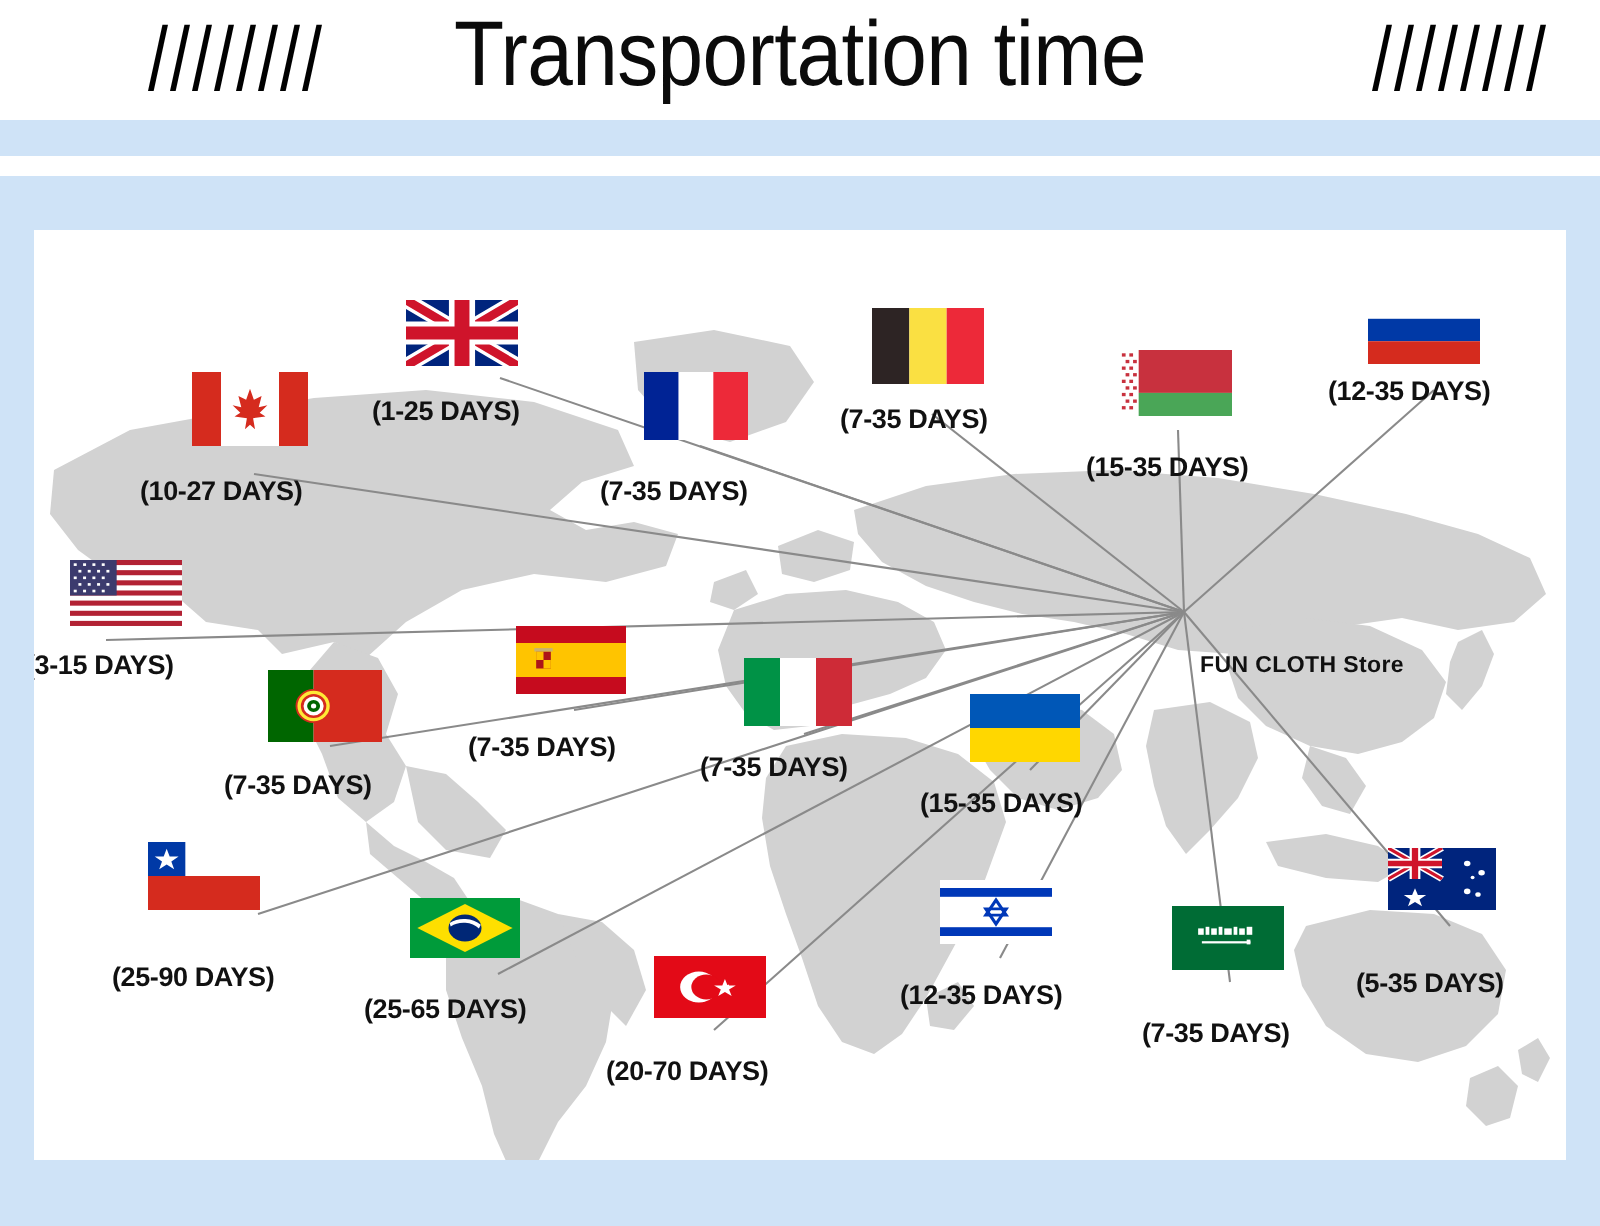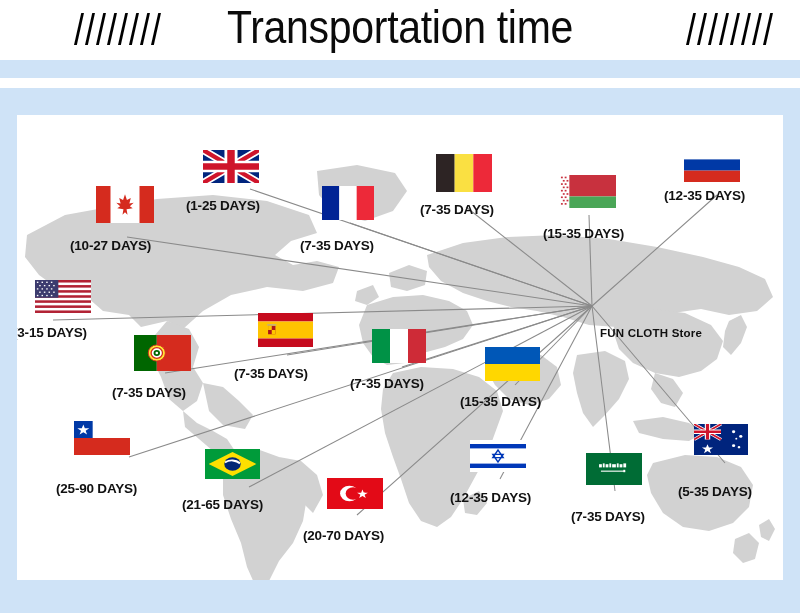--- a/index.html
+++ b/index.html
@@ -344,21 +344,21 @@
           </div>
           <div class="lbl" style="left: 39px; top: 366px;">(25-90 DAYS)</div>
           <div class="flag" style="left: 188px; top: 334px; width: 55px; height: 30px;">
             <svg viewBox="0 0 60 40" preserveAspectRatio="none">
     <rect width="60" height="40" fill="#009b3a"></rect>
     <path d="M30,4 L56,20 L30,36 L4,20 Z" fill="#fedf00"></path>
     <circle cx="30" cy="20" r="9" fill="#002776"></circle>
     <path d="M21.6,16.6 A13,13 0 0 1 38.6,17.8 L37.6,20.4 A11,11 0 0 0 22.2,19 Z" fill="#fff"></path>
             </svg>
           </div>
-          <div class="lbl" style="left: 165px; top: 382px;">(21-65 DAYS)</div>
+          <div class="lbl" style="left: 165px; top: 382px;">(25-65 DAYS)</div>
           <div class="flag" style="left: 310px; top: 363px; width: 56px; height: 31px;">
             <svg viewBox="0 0 60 40" preserveAspectRatio="none">
     <rect width="60" height="40" fill="#e30a17"></rect>
     <circle cx="24" cy="20" r="10" fill="#fff"></circle>
     <circle cx="28" cy="20" r="8" fill="#e30a17"></circle>
     <path d="M36,20 L40.2,18.4 L40.2,21.6 Z" fill="#fff"></path>
     <path d="M38,14.8 L39.4,19 L43.8,19 L40.2,21.6 L41.6,25.8 L38,23.2 L34.4,25.8
              L35.8,21.6 L32.2,19 L36.6,19 Z" fill="#fff"></path>
             </svg>
           </div>

